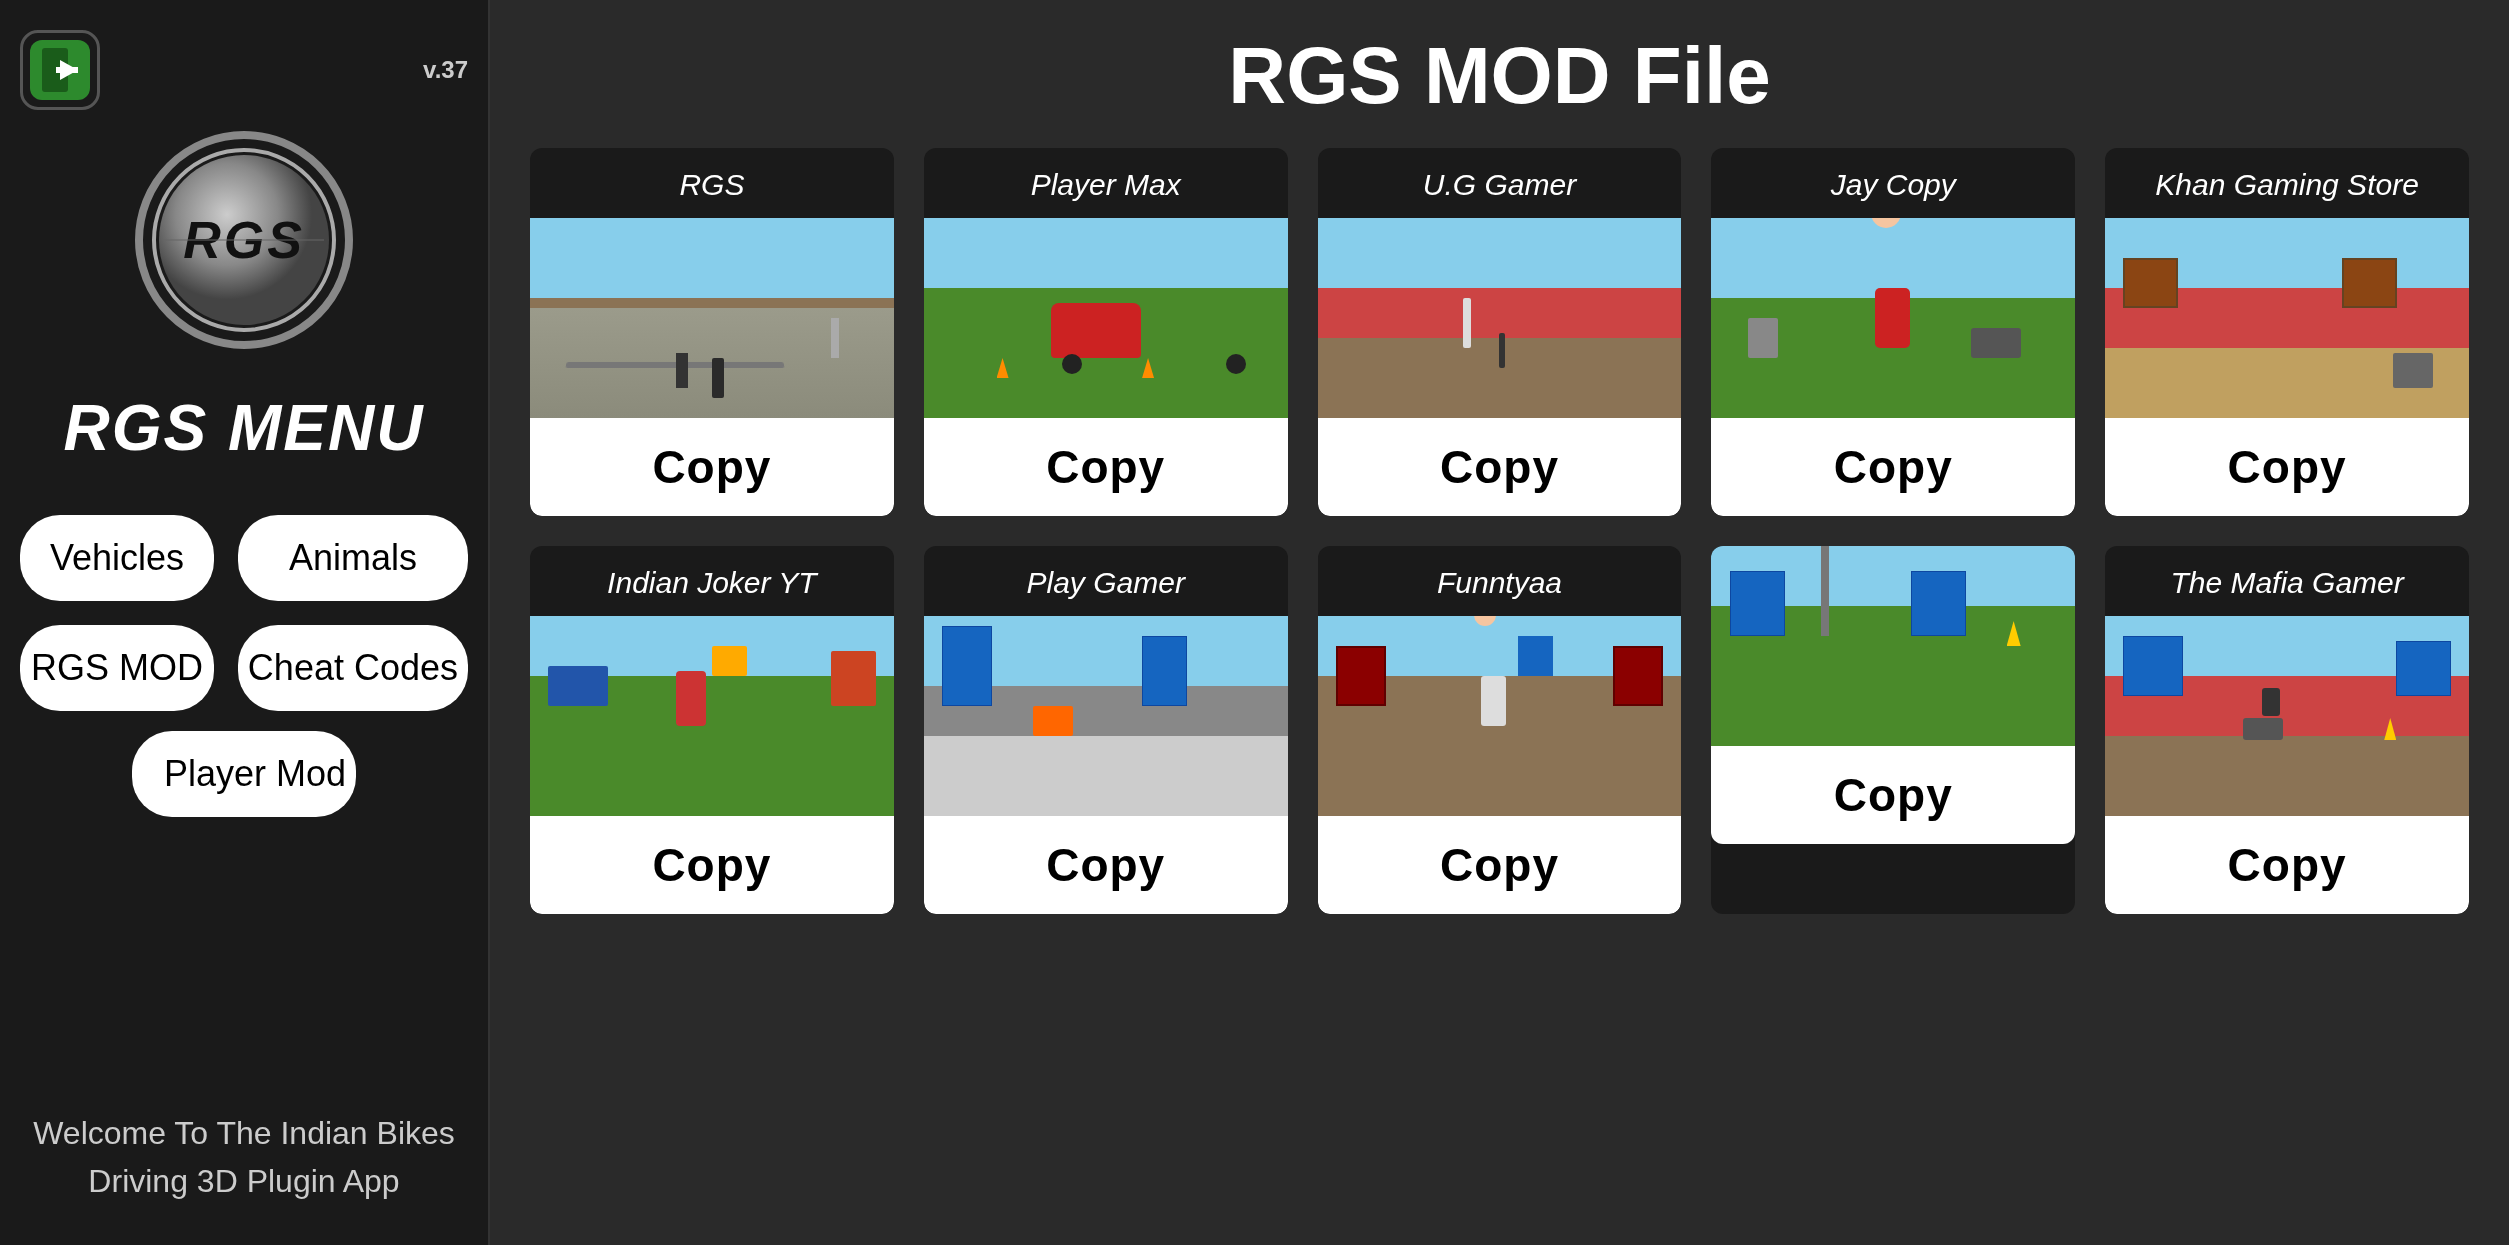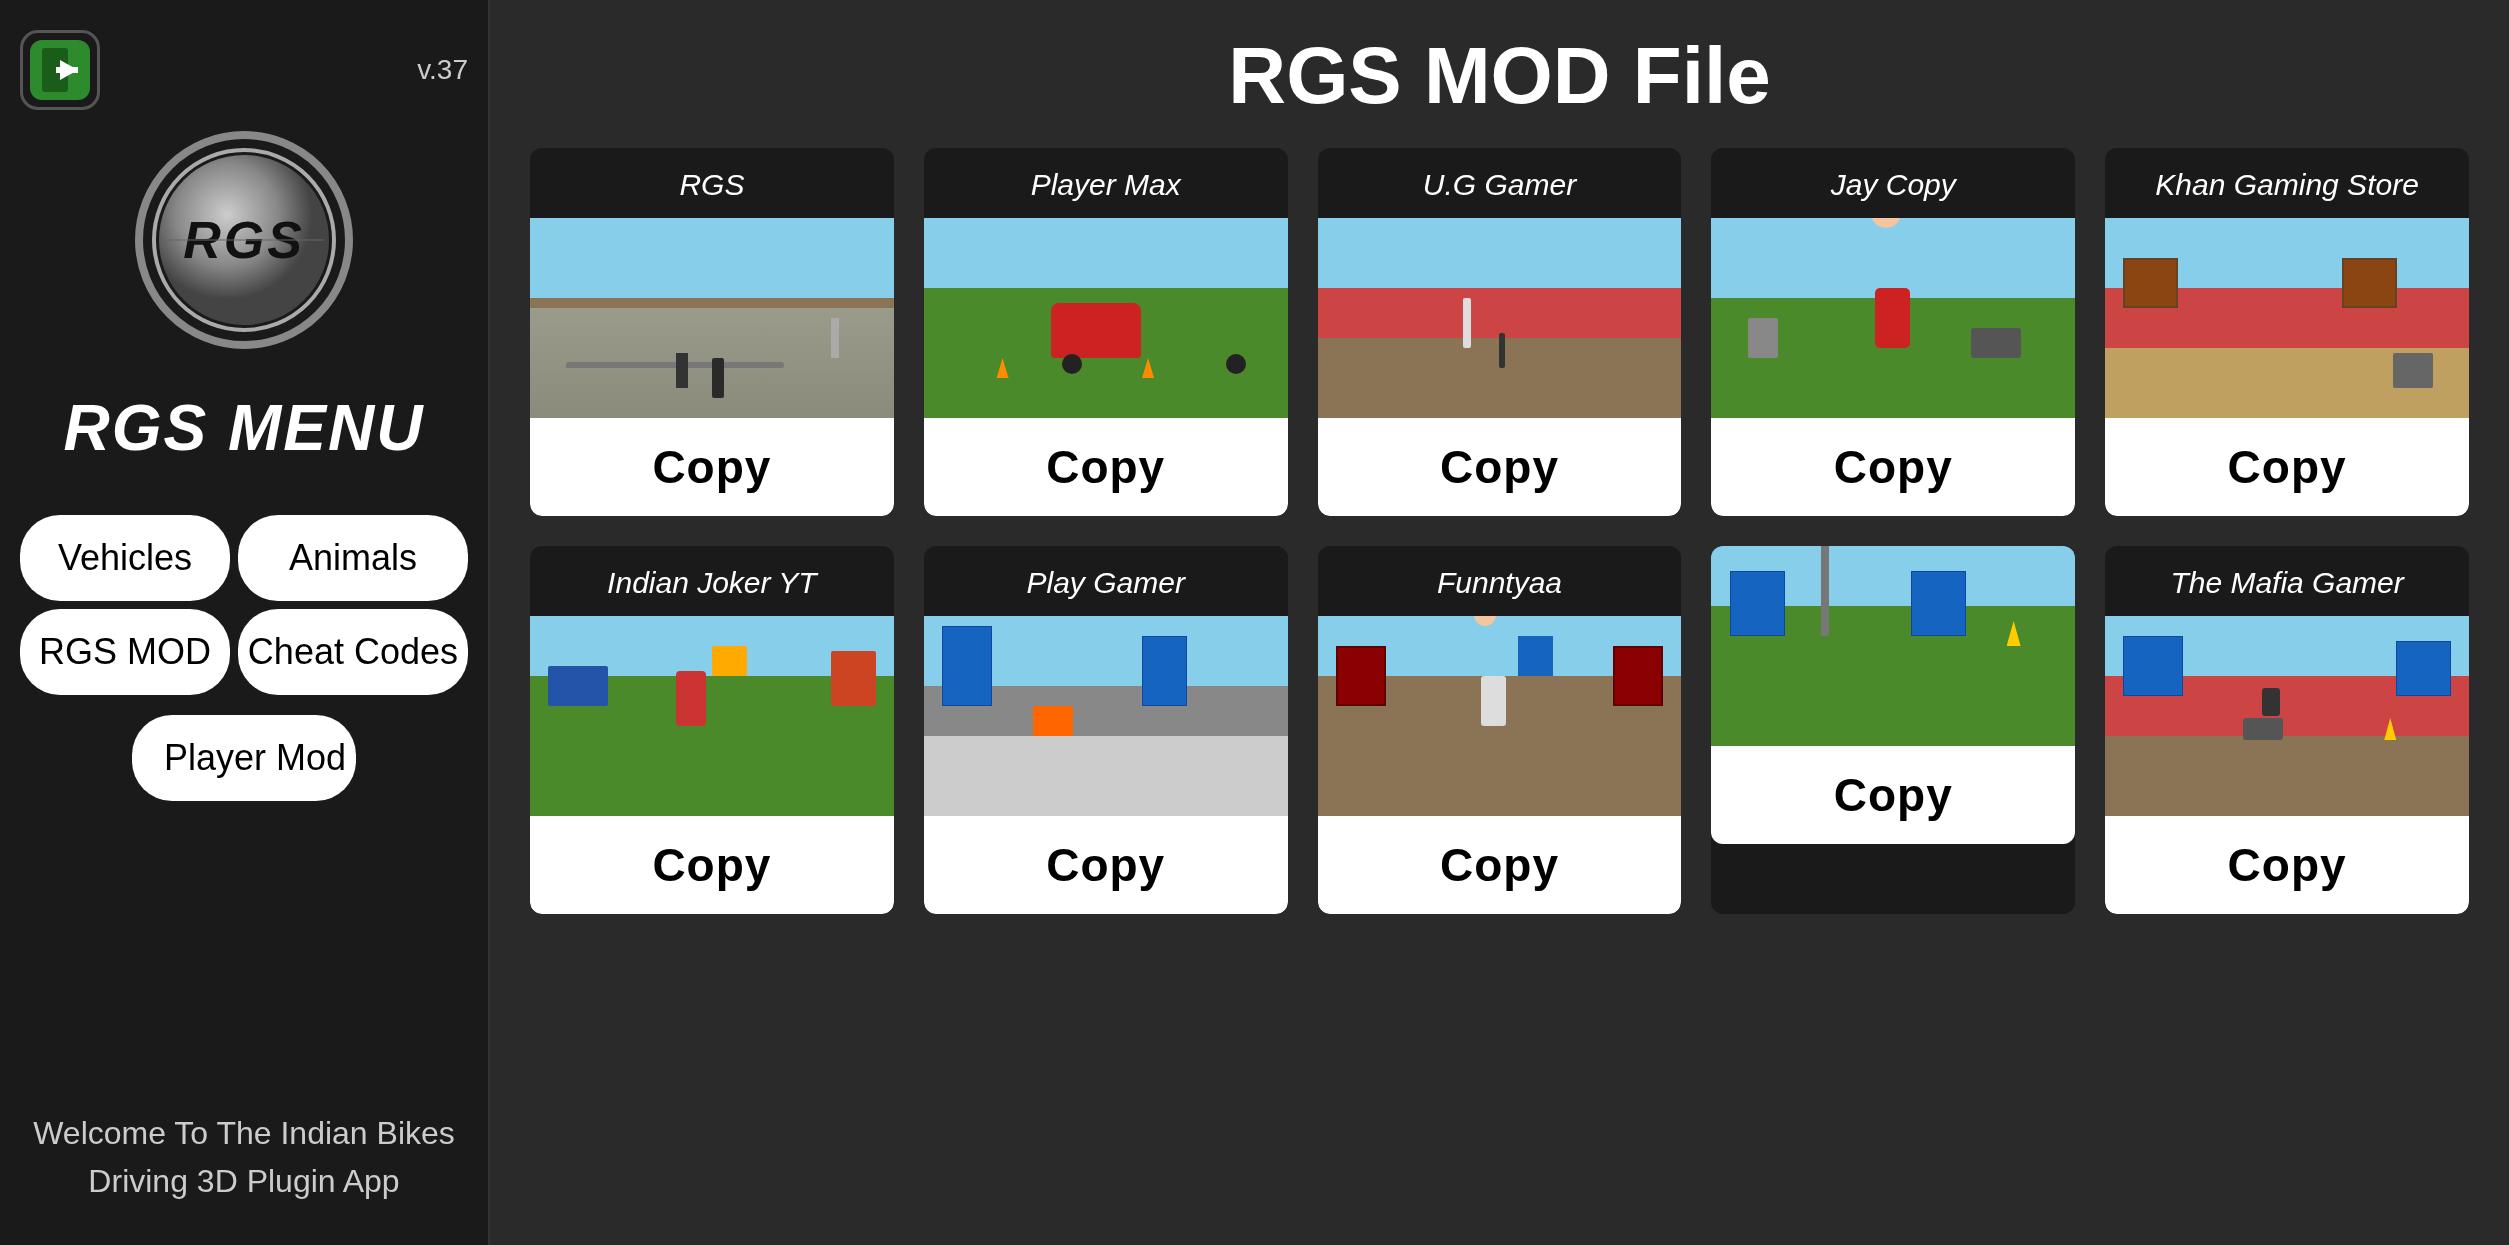--- a/index.html
+++ b/index.html
@@ -43,23 +43,23 @@
       justify-content: center;
       margin-right: 20px;
     }
 
     .app-icon svg {
       width: 60px;
       height: 60px;
     }
 
     .version {
-      font-size: 28px;
+      font-size: 24px;
       color: #ccc;
-      font-weight: normal;
+      font-weight: bold;
       margin-left: auto;
     }
 
     .rgs-logo {
       width: 220px;
       height: 220px;
       margin: 10px auto 20px;
       display: flex;
       align-items: center;
       justify-content: center;
@@ -77,21 +77,21 @@
       color: #fff;
       text-align: center;
       margin-bottom: 50px;
       letter-spacing: 2px;
       margin-top: 21px;
     }
 
     .menu-buttons {
       display: grid;
       grid-template-columns: 1fr 1fr;
-      gap: 8px;
+      gap: 24px;
       width: 100%;
       margin-bottom: 20px;
     }
 
     .menu-btn {
       background: #fff;
       color: #000;
       border: none;
       border-radius: 40px;
       padding: 22px 10px;

